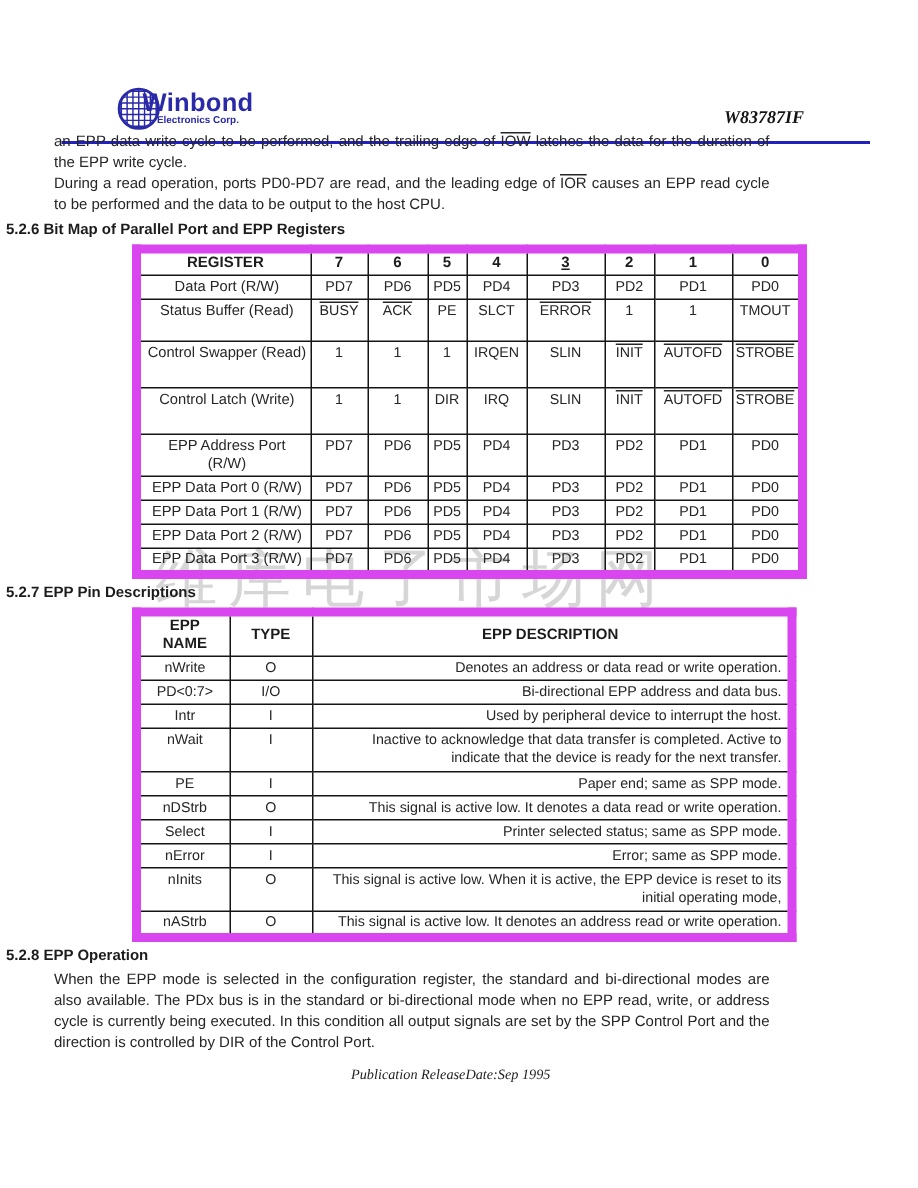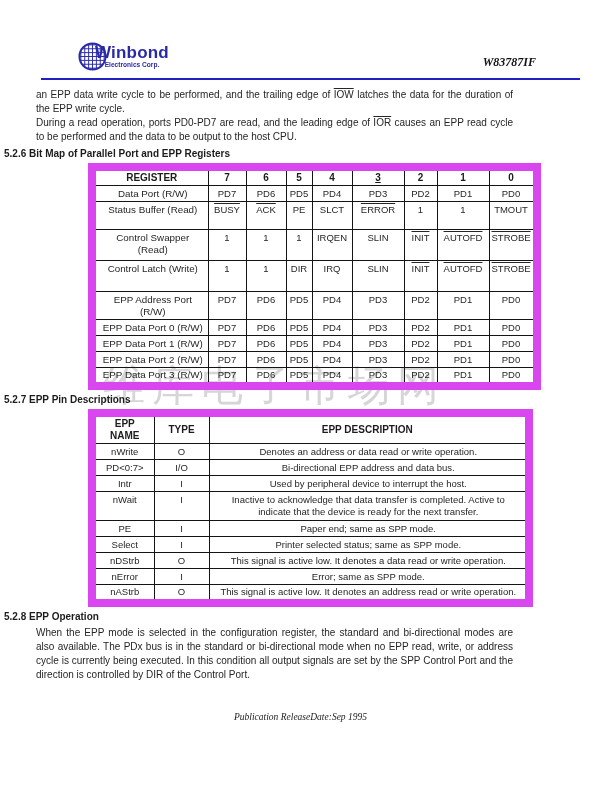--- a/index.html
+++ b/index.html
@@ -2,21 +2,21 @@
 <html><head>
 <meta charset="utf-8">
 <style>
   html,body { margin:0; padding:0; background:#888; }
   .page {
     width:612px; height:792px; background:#ffffff; position:relative;
     margin:0 auto; overflow:hidden;
     font-family:"Liberation Sans", sans-serif; color:#262626;
   }
   
-  .hdr { position:absolute; left:41px; right:32px; top:40px; height:38px;
+  .hdr { position:absolute; left:41px; right:32px; top:56px; height:38px;
          border-bottom:2px solid #2121c0; }
   .logo { position:absolute; left:36px; top:1px; display:flex; align-items:flex-start; }
   .globe { width:31px; height:31px; flex:0 0 auto; }
   .brand-col { margin-left:-13px; margin-top:3px; }
   .brand { color:#2a2aa8; font-weight:bold; font-size:17px; line-height:17px; letter-spacing:0.2px; }
   .brand-sub { color:#2a2aa8; font-weight:bold; font-size:6.6px; line-height:8px; text-align:center; }
   .partnum { position:absolute; right:44px; bottom:8px;
              font-family:"Liberation Serif", serif; font-style:italic; font-weight:bold;
              font-size:12px; color:#141414; }
   
@@ -28,35 +28,35 @@
   .flow { position:absolute; left:0; right:0; top:88px; z-index:1; }
   p.body { margin:0 99px 0 36px; font-size:10px; line-height:14px; text-align:justify; }
   .ov { text-decoration:overline; }
   .un { text-decoration:underline; }
   h3.sec { font-size:10px; font-weight:bold; color:#1c1c1c; margin:4px; }
   .s526 { margin:13px 0 5px 60px; }
   .s527 { margin:19px 0 5px 64px; }
   .s528 { margin:15px 0 3px 62px; }
   
   table { border-collapse:collapse; table-layout:fixed; background:transparent; }
-  .t1, .t2 { margin-left:88px; border:8px solid #d946ef; }
+  .t1, .t2 { margin-left:88px; border:6px solid #d946ef; }
   .t1 th, .t1 td, .t2 th, .t2 td {
     border:1px solid #141414; padding:1px 2px; font-size:9.5px; line-height:12px;
     text-align:center; vertical-align:middle; overflow:hidden;
   }
   .t1 th, .t2 th { font-size:10px; font-weight:bold; color:#1c1c1c; }
   .t1 td.namecol { text-align:center; padding-left:4px; font-size:9.8px; }
   .t1 tr.rh-s  { height:16px; }
   .t1 tr.rh-m  { height:28px; }
   .t1 tr.rh-l  { height:31px; }
   .t1 tr.rh-m td, .t1 tr.rh-l td { vertical-align:top; padding-top:2px; }
   .t1 thead tr { height:15px; }
   .t2 thead tr { height:29px; }
   .t2 th:first-child { word-spacing:60px; }
-  .t2 td.desc { text-align:center; padding-left:6px; padding-right:4px; }
+  .t2 td.desc { text-align:right; padding-left:6px; padding-right:4px; }
   .t2 tr.rh-s { height:16px; }
   .t2 tr.rh-m { height:29px;padding-left:42px; }
   .t2 tr.rh-m td { vertical-align:top; padding-top:2px; }
   
   .footer { position:absolute; left:62px; right:73px; top:711px; z-index:1;
             font-family:"Liberation Serif", serif; font-style:italic;
             font-size:9.5px; line-height:12px; color:#222; text-align:center; }
   .footer-line2 { position:relative; }
   .pageno { position:absolute; left:186px; }
 </style>
@@ -259,33 +259,38 @@
             <td><span>nWait</span></td>
             <td><span>I</span></td>
             <td class="desc"><span>Inactive to acknowledge that data transfer is completed. Active to indicate that the device is ready for the next transfer.</span></td>
           </tr>
           <tr class="rh-s">
             <td><span>PE</span></td>
             <td><span>I</span></td>
             <td class="desc"><span>Paper end; same as SPP mode.</span></td>
           </tr>
           <tr class="rh-s">
-            <td><span>Select</span></td>
-            <td><span>I</span></td>
-            <td class="desc"><span>Printer selected status; same as SPP mode.</span></td>
-          </tr>
-          <tr class="rh-s">
             <td><span>nDStrb</span></td>
             <td><span>O</span></td>
             <td class="desc"><span>This signal is active low. It denotes a data read or write operation.</span></td>
           </tr>
           <tr class="rh-s">
+            <td><span>Select</span></td>
+            <td><span>I</span></td>
+            <td class="desc"><span>Printer selected status; same as SPP mode.</span></td>
+          </tr>
+          <tr class="rh-s">
             <td><span>nError</span></td>
             <td><span>I</span></td>
             <td class="desc"><span>Error; same as SPP mode.</span></td>
+          </tr>
+          <tr class="rh-m">
+            <td><span>nInits</span></td>
+            <td><span>O</span></td>
+            <td class="desc"><span>This signal is active low. When it is active, the EPP device is reset to its initial operating mode,</span></td>
           </tr>
           <tr class="rh-s">
             <td><span>nAStrb</span></td>
             <td><span>O</span></td>
             <td class="desc"><span>This signal is active low. It denotes an address read or write operation.</span></td>
           </tr>
         </tbody>
     </table>
 
     <h3 class="sec s528">5.2.8  EPP Operation</h3>

